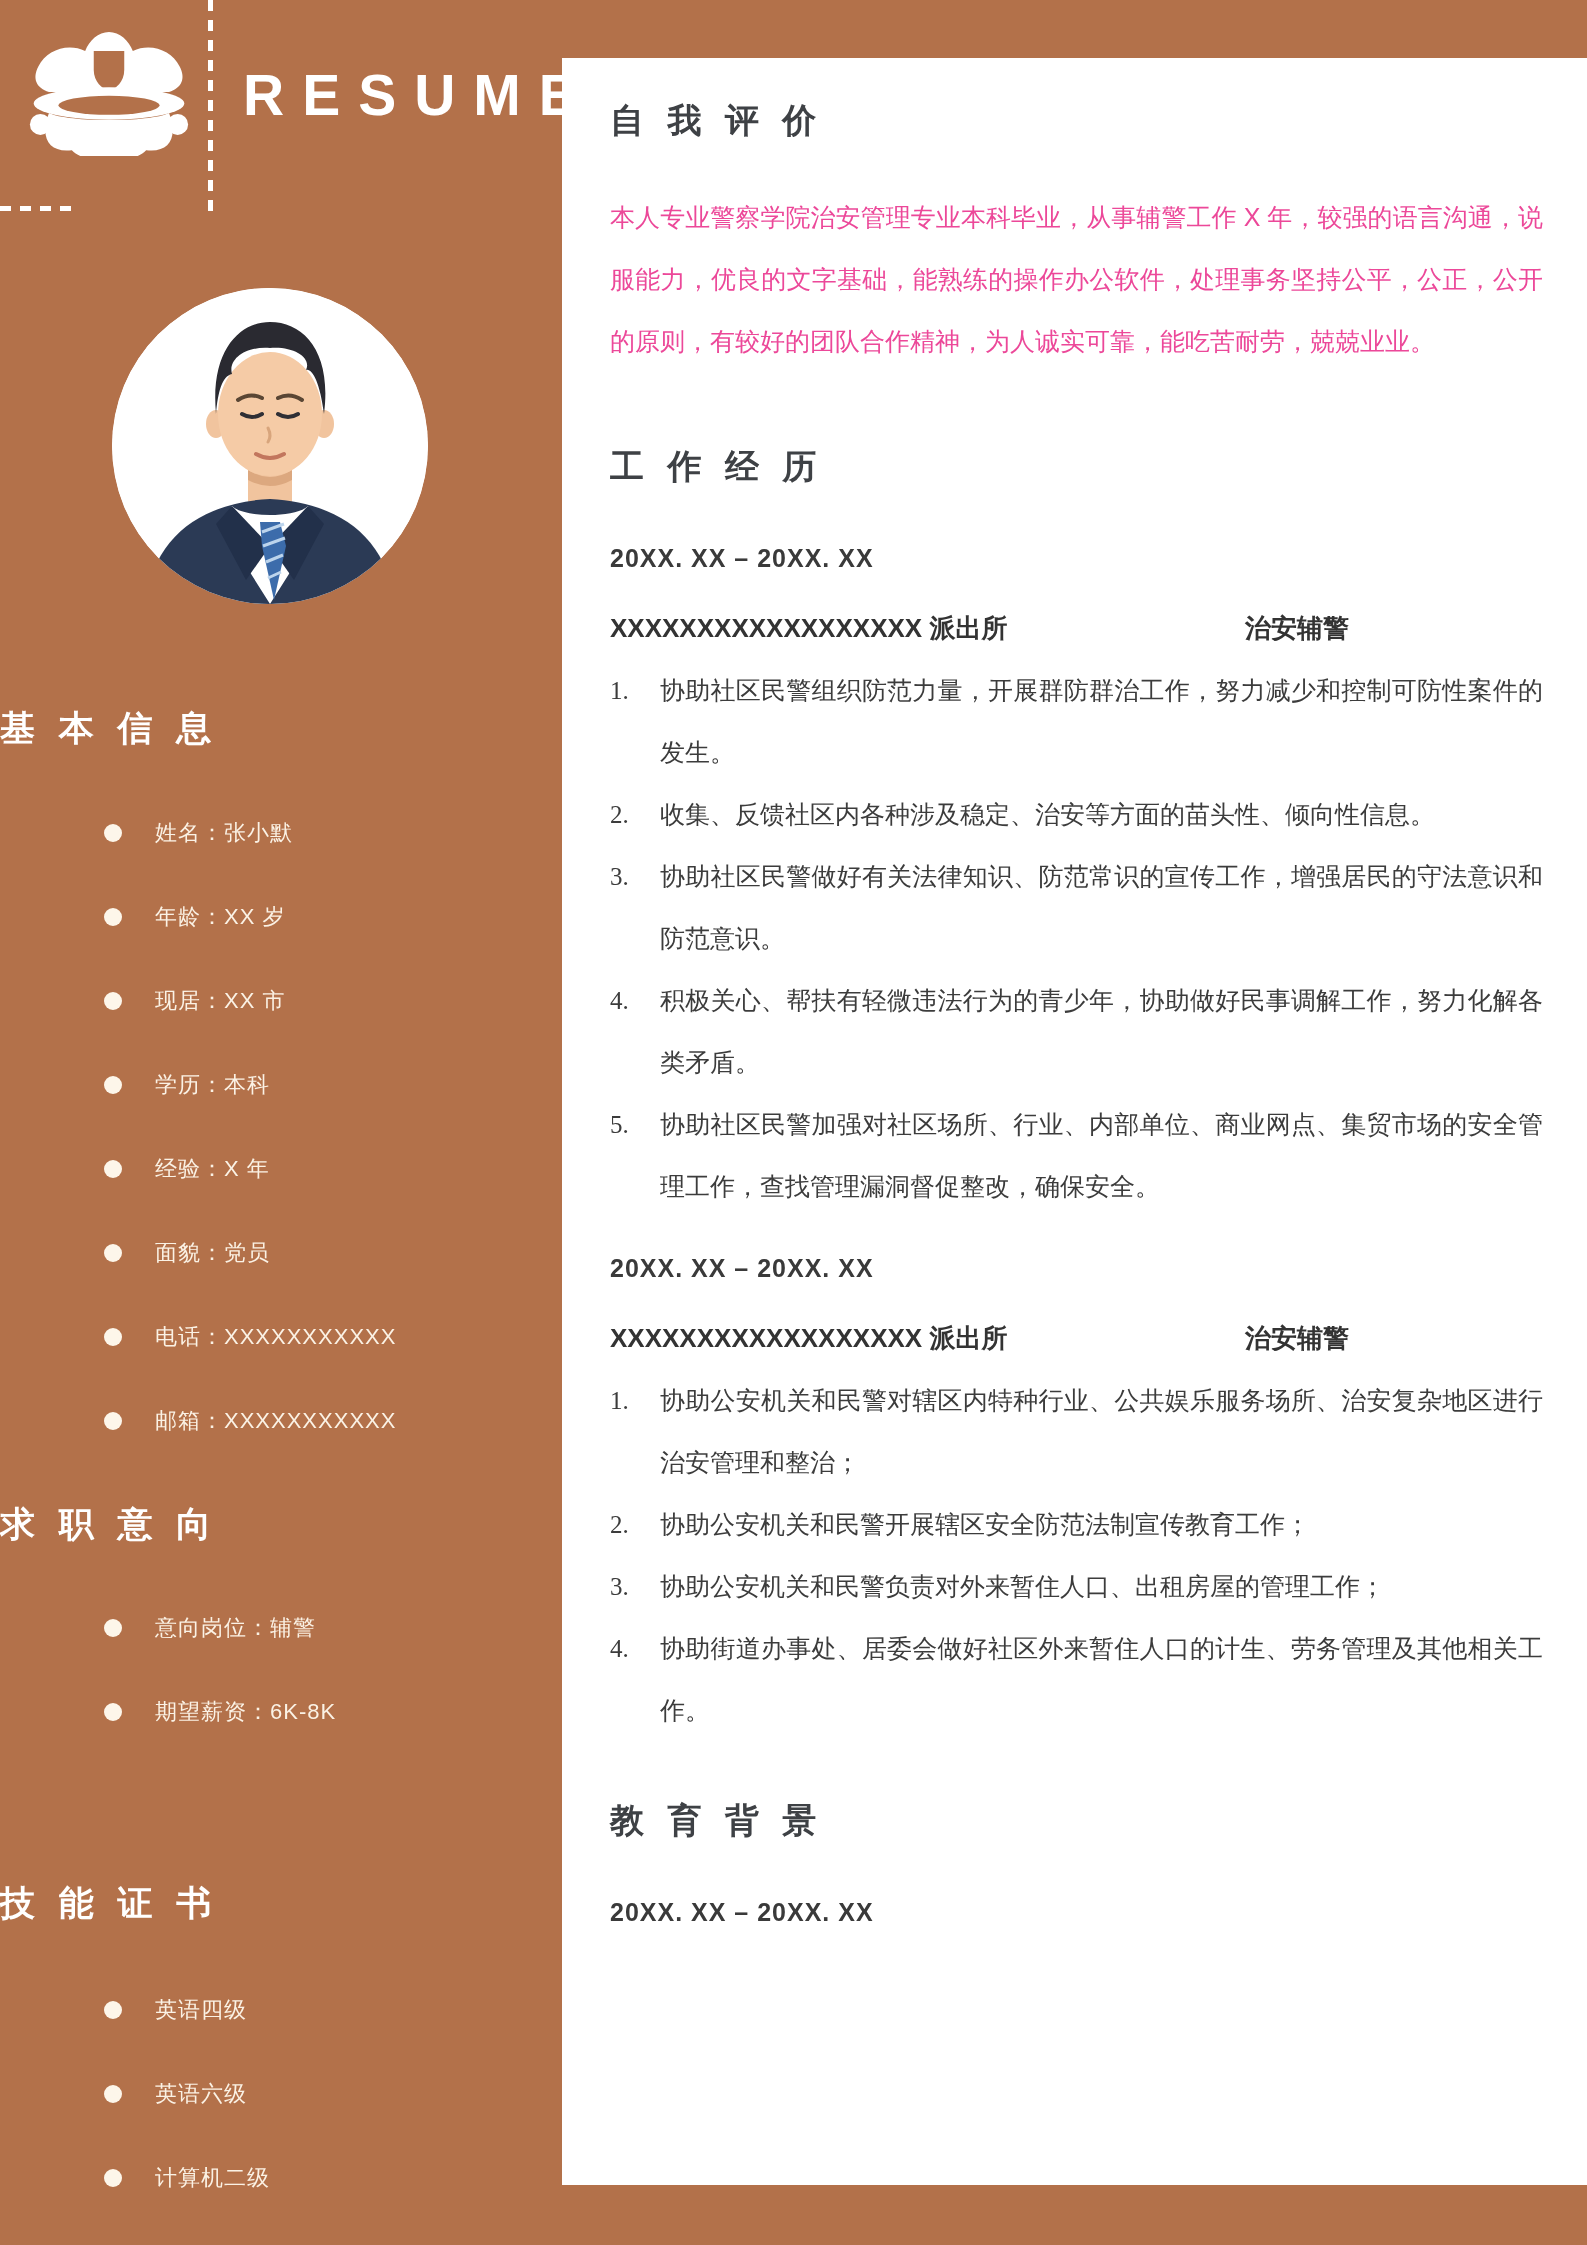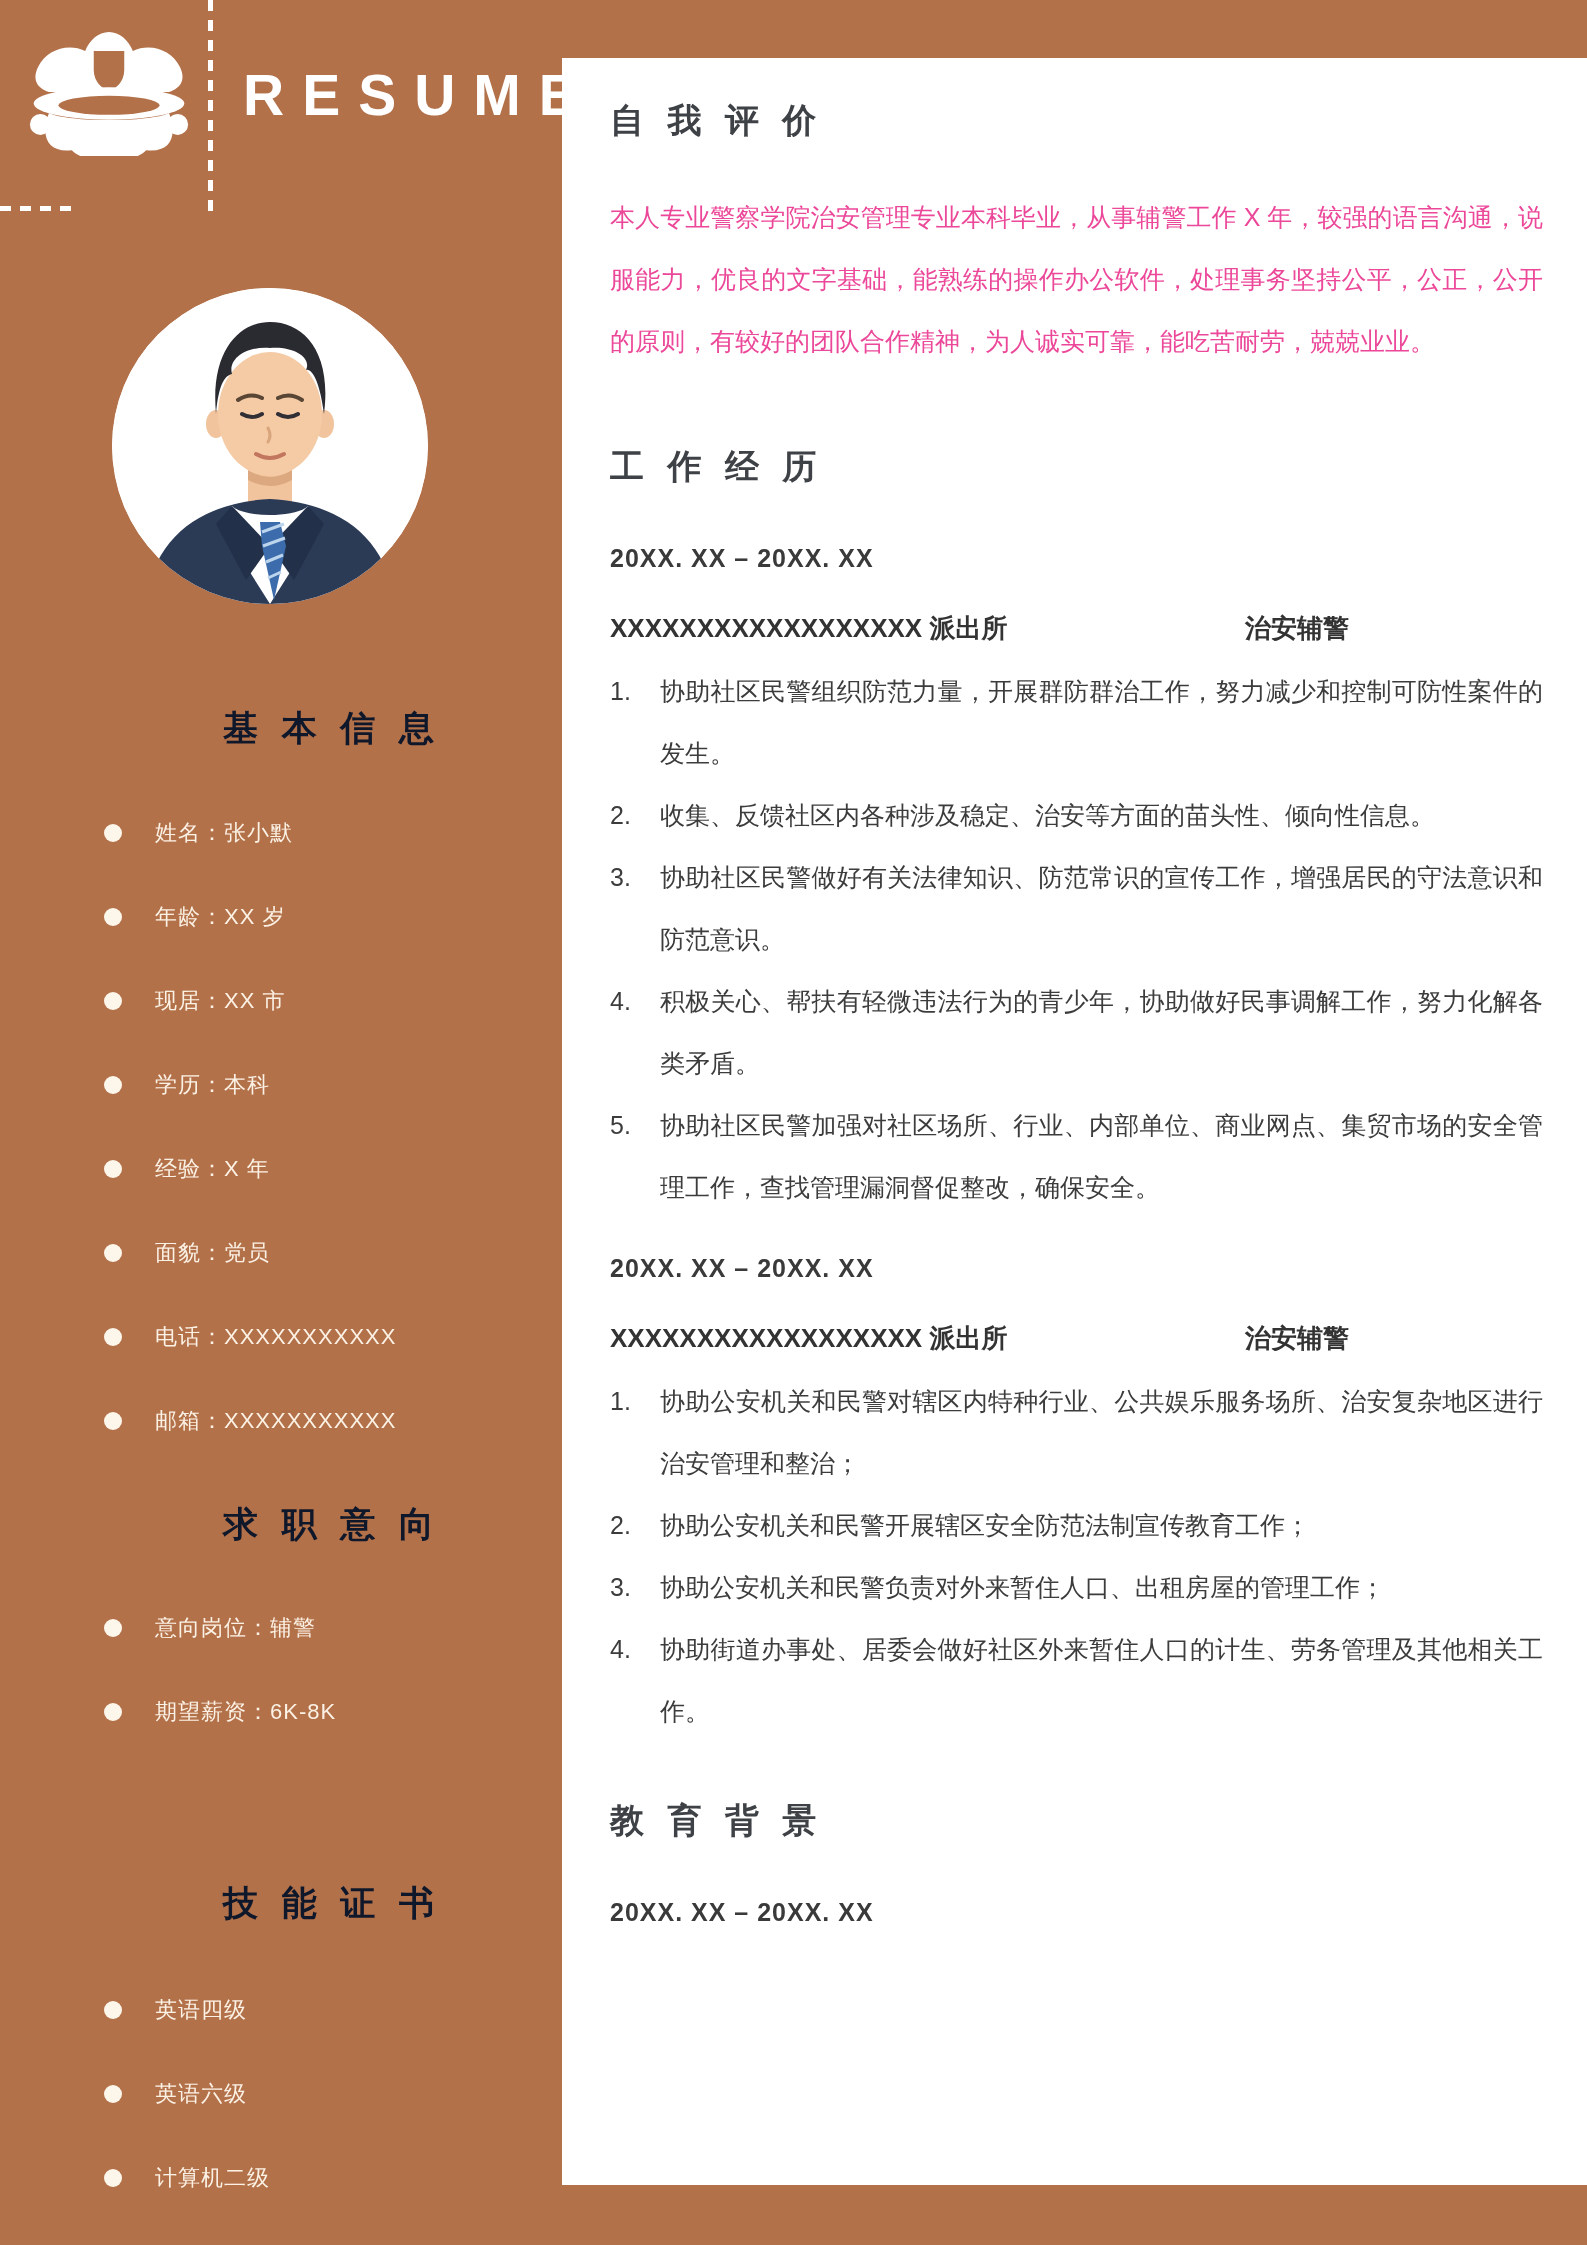--- a/index.html
+++ b/index.html
@@ -20,22 +20,22 @@
   .badge { position:absolute; left:28px; top:28px; width:162px; height:128px; }
   .brand {
     position:absolute; left:243px; top:62px; color:#fff;
     font-size:57px; font-weight:700; letter-spacing:18px; white-space:nowrap;
   }
   .photo {
     position:absolute; left:112px; top:288px; width:316px; height:316px;
     border-radius:50%; background:#fff; overflow:hidden;
   }
   .side-head {
-    position:absolute; left:0; width:664px; text-align:center;
-    color:#0f172a; font-size:35px; font-weight:700; letter-spacing:7px; white-space:nowrap;
+    position:absolute; left:0; width:664px; 
+    color:#ffffff; font-size:35px; font-weight:700; letter-spacing:7px; white-space:nowrap;
   }
   .side-list { position:absolute; left:0; width:562px; }
   .side-item {
     height:84px; display:flex; align-items:center; padding-left:104px;
     color:#fbf2e5; font-size:22px; letter-spacing:1px; white-space:nowrap;
   }
   .side-item .dot {
     width:18px; height:18px; border-radius:50%; background:#fdf6ea;
     margin-right:33px; flex:none;
   }
@@ -49,21 +49,21 @@
     font-size:34px; line-height:44px; font-weight:700; color:#3e4145;
     letter-spacing:7px; margin:0; white-space:nowrap;
   }
   .sec-head.work { margin-top:72px; }
   .sec-head.edu  { margin-top:56px; }
   .para { margin:44px 0 0 0; font-size:25px; line-height:62px; color:#ec4899; text-align:justify; }
   .period { margin-top:54px; font-size:25px; line-height:32px; font-weight:700; color:#3a3a3a; letter-spacing:1px; }
   .org-row { position:relative; margin-top:36px; font-size:26px; line-height:36px; font-weight:700; color:#333; white-space:nowrap; }
   .org-row .role { position:absolute; left:635px; top:0; }
   .org-row .major { position:absolute; left:675px; top:0; }
-  ol.duties { list-style:none; margin:14px 0 0 0; padding:0; counter-reset:duty; }
+  ol.duties { list-style:none; margin:14px 0 0 0; padding:0; counter-reset:duty;font-family:Liberation Serif, serif; }
   ol.duties li { display:flex; font-size:25px; line-height:62px; color:#3c3c3c; }
   ol.duties li::before {
     counter-increment:duty; content:counter(duty) ".";
     width:50px; flex:none; color:#3c3c3c;
   }
   ol.duties li .txt { flex:1; text-align:justify; }
   .gap-date { margin-top:34px; }
 </style>
 </head>
 <body>

